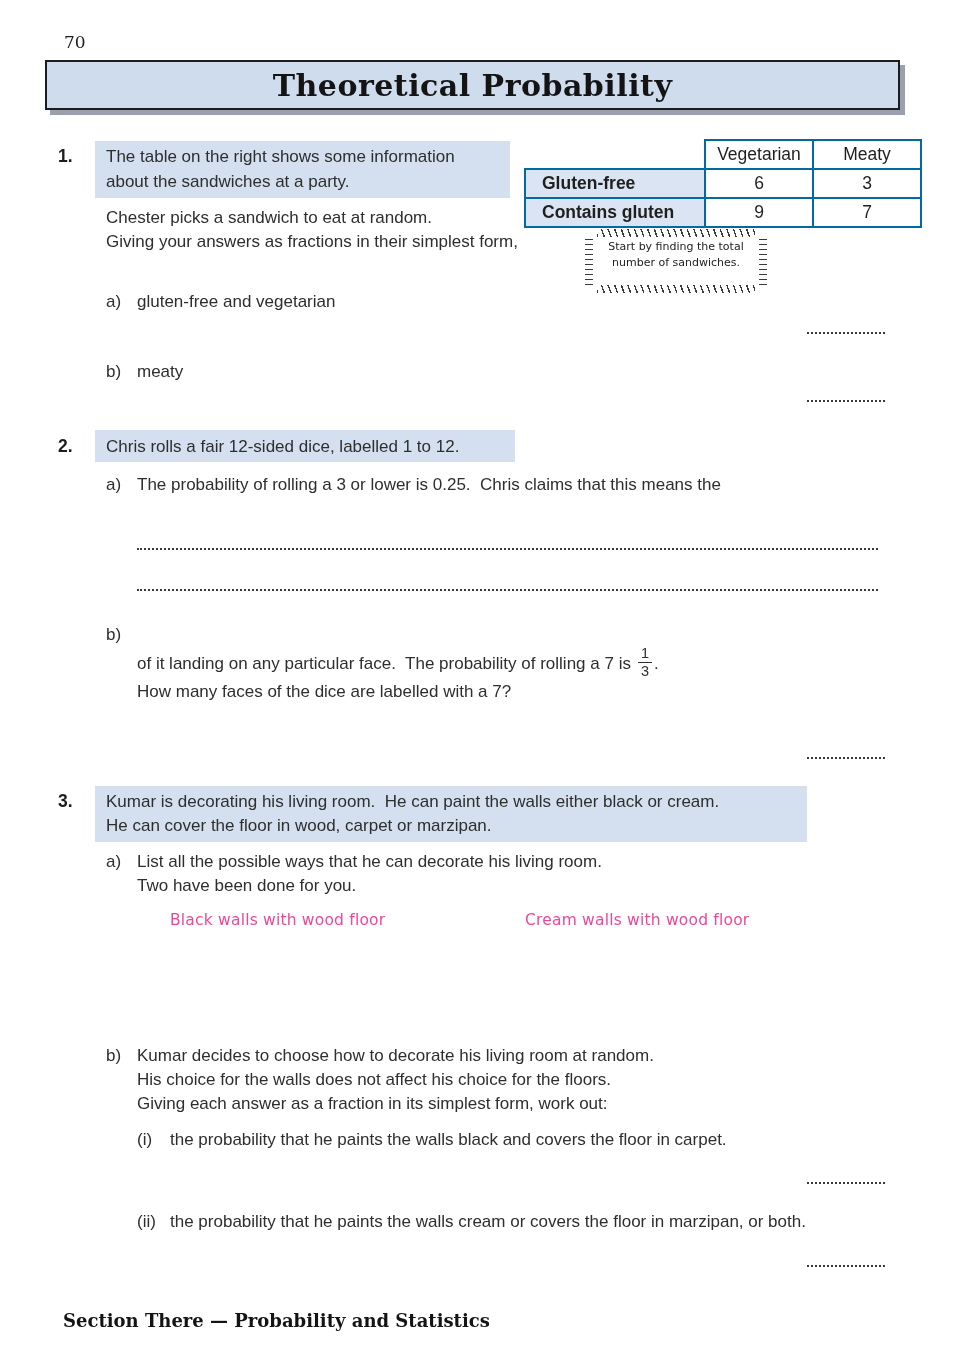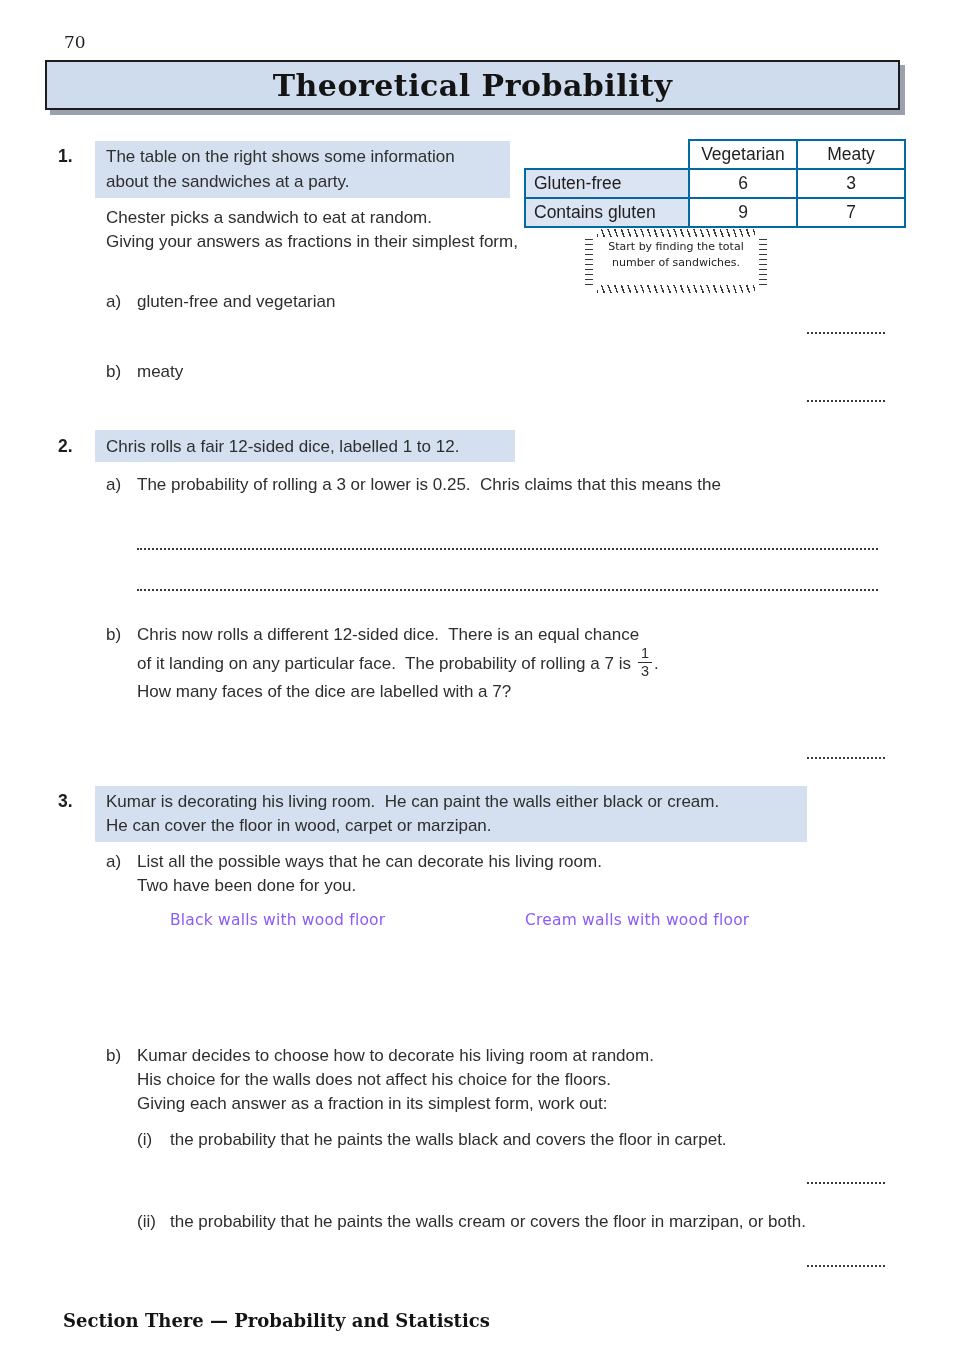--- a/index.html
+++ b/index.html
@@ -19,40 +19,40 @@
   .hl{background:#d4e0f0;}
   .qnum{font-weight:bold;font-size:17.5px;color:#1d1d1d;}
 
   .dots{position:absolute;height:0;border-bottom:2.5px dotted #3a3a3a;}
 
   
   .sand-table{position:absolute;left:524px;top:139px;border-collapse:collapse;
               font-size:17.5px;color:#1f1f1f;}
   .sand-table td,.sand-table th{border:2px solid #0369a1;height:25px;font-weight:normal;}
   .sand-table th{width:104px;text-align:center;background:#ffffff;}
-  .sand-table td.lbl{width:146px;text-align:left;padding:0 8px;background:#dbe4f2;}
+  .sand-table td.lbl{width:146px;text-align:left;padding:0 16px;background:#dbe4f2;font-weight:bold;}
   .sand-table td.val{text-align:center;background:#ffffff;}
   .sand-table td.nocell{border:none;background:none;}
 
   
   .hint{left:585px;top:229px;width:182px;height:64px;}
   .hint .txt{position:absolute;left:12px;right:12px;top:10px;text-align:center;
              font-size:11px;line-height:16px;color:#222;font-family:"DejaVu Sans", sans-serif;}
   .tick-h{position:absolute;left:12px;right:12px;height:8px;
           background:repeating-linear-gradient(70deg,#3a3a3a 0 1.4px,transparent 1.4px 6.2px);}
   .tick-v{position:absolute;top:8px;bottom:8px;width:8px;
           background:repeating-linear-gradient(0deg,#3a3a3a 0 1.4px,transparent 1.4px 5px);}
 
   
   .frac{display:inline-block;vertical-align:middle;text-align:center;font-size:14.5px;
         line-height:1.05;margin:0 2px 0 7px;transform:translateY(-2px);color:#2e2e2e;}
   .frac .fn{display:block;border-bottom:1.6px solid #2e2e2e;padding:0 3px 1px;}
   .frac .fd{display:block;padding-top:1px;}
 
-  .example{font-family:"DejaVu Sans", sans-serif;font-size:15.5px;color:#8b5cf6;letter-spacing:0.2px;}
+  .example{font-family:"DejaVu Sans", sans-serif;font-size:15.5px;color:#ec4899;letter-spacing:0.2px;}
   .footer{font-family:"DejaVu Serif", serif;font-weight:bold;font-size:18px;color:#141414;}
 </style>
 </head>
 <body>
 
 <div class="page">
 
   <div class="abs pagenum serif" style="left:64px;top:32px;">70</div>
 
   <div class="abs titlebox">
@@ -109,21 +109,20 @@
   <div class="abs qnum" style="left:58px;top:436px;">2.</div>
   <div class="abs hl" style="left:95px;top:430px;width:420px;height:32px;"></div>
   <div class="abs t" style="left:106px;top:435px;">Chris rolls a fair 12-sided dice, labelled 1 to 12.</div>
 
   <div class="abs t" style="left:106px;top:473px;">a)</div>
   <div class="abs t" style="left:137px;top:473px;">The probability of rolling a 3 or lower is 0.25.  Chris claims that this means the</div>
   <div class="dots" style="left:137px;top:548px;width:741px;"></div>
   <div class="dots" style="left:137px;top:589px;width:741px;"></div>
 
   <div class="abs t" style="left:106px;top:623px;">b)</div>
-  <div class="abs t" style="left:137px;top:623px;">Chris now rolls a different 12-sided dice.  There is an equal chance</div>
   <div class="abs t" style="left:137px;top:648px;"><span>of it landing on any particular face.  The probability of rolling a 7 is</span><span class="frac"><span class="fn">1</span><span class="fd">3</span></span><span>.</span></div>
   <div class="abs t" style="left:137px;top:680px;">How many faces of the dice are labelled with a 7?</div>
   <div class="dots" style="left:807px;top:757px;width:78px;"></div>
 
   <div class="abs qnum" style="left:58px;top:791px;">3.</div>
   <div class="abs hl" style="left:95px;top:786px;width:712px;height:56px;"></div>
   <div class="abs t" style="left:106px;top:790px;">Kumar is decorating his living room.  He can paint the walls either black or cream.</div>
   <div class="abs t" style="left:106px;top:814px;">He can cover the floor in wood, carpet or marzipan.</div>
 
   <div class="abs t" style="left:106px;top:850px;">a)</div>

